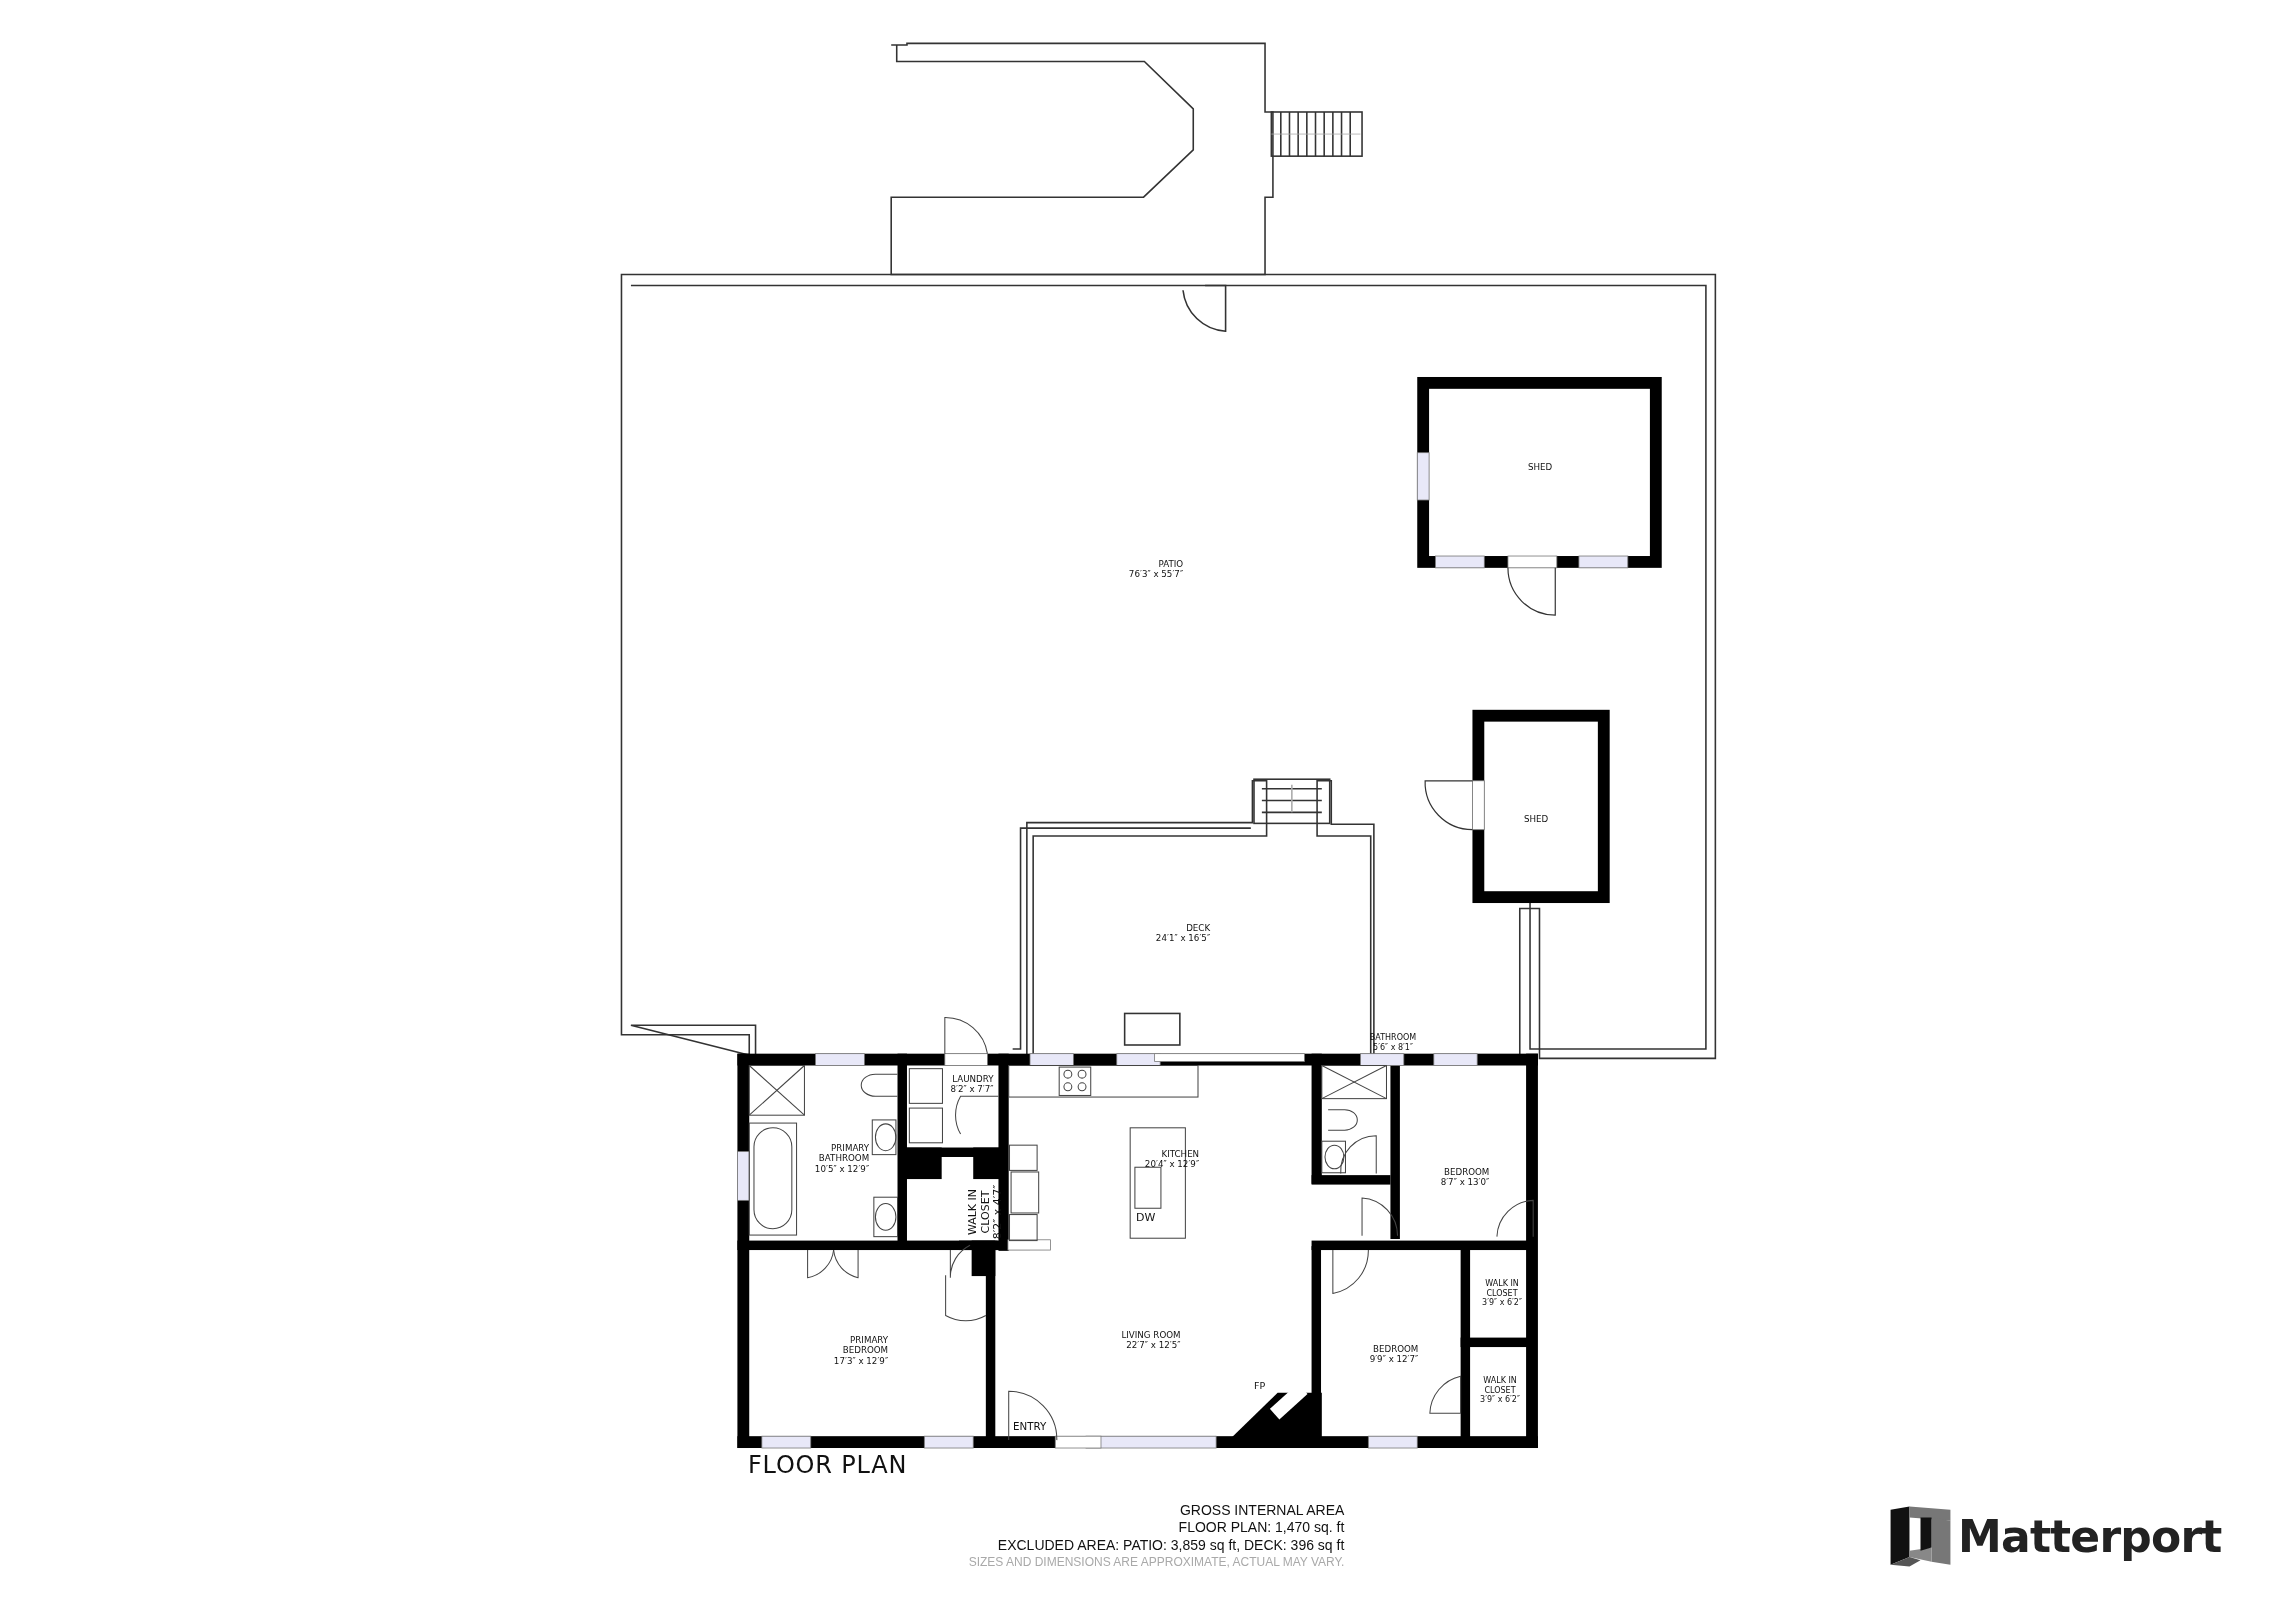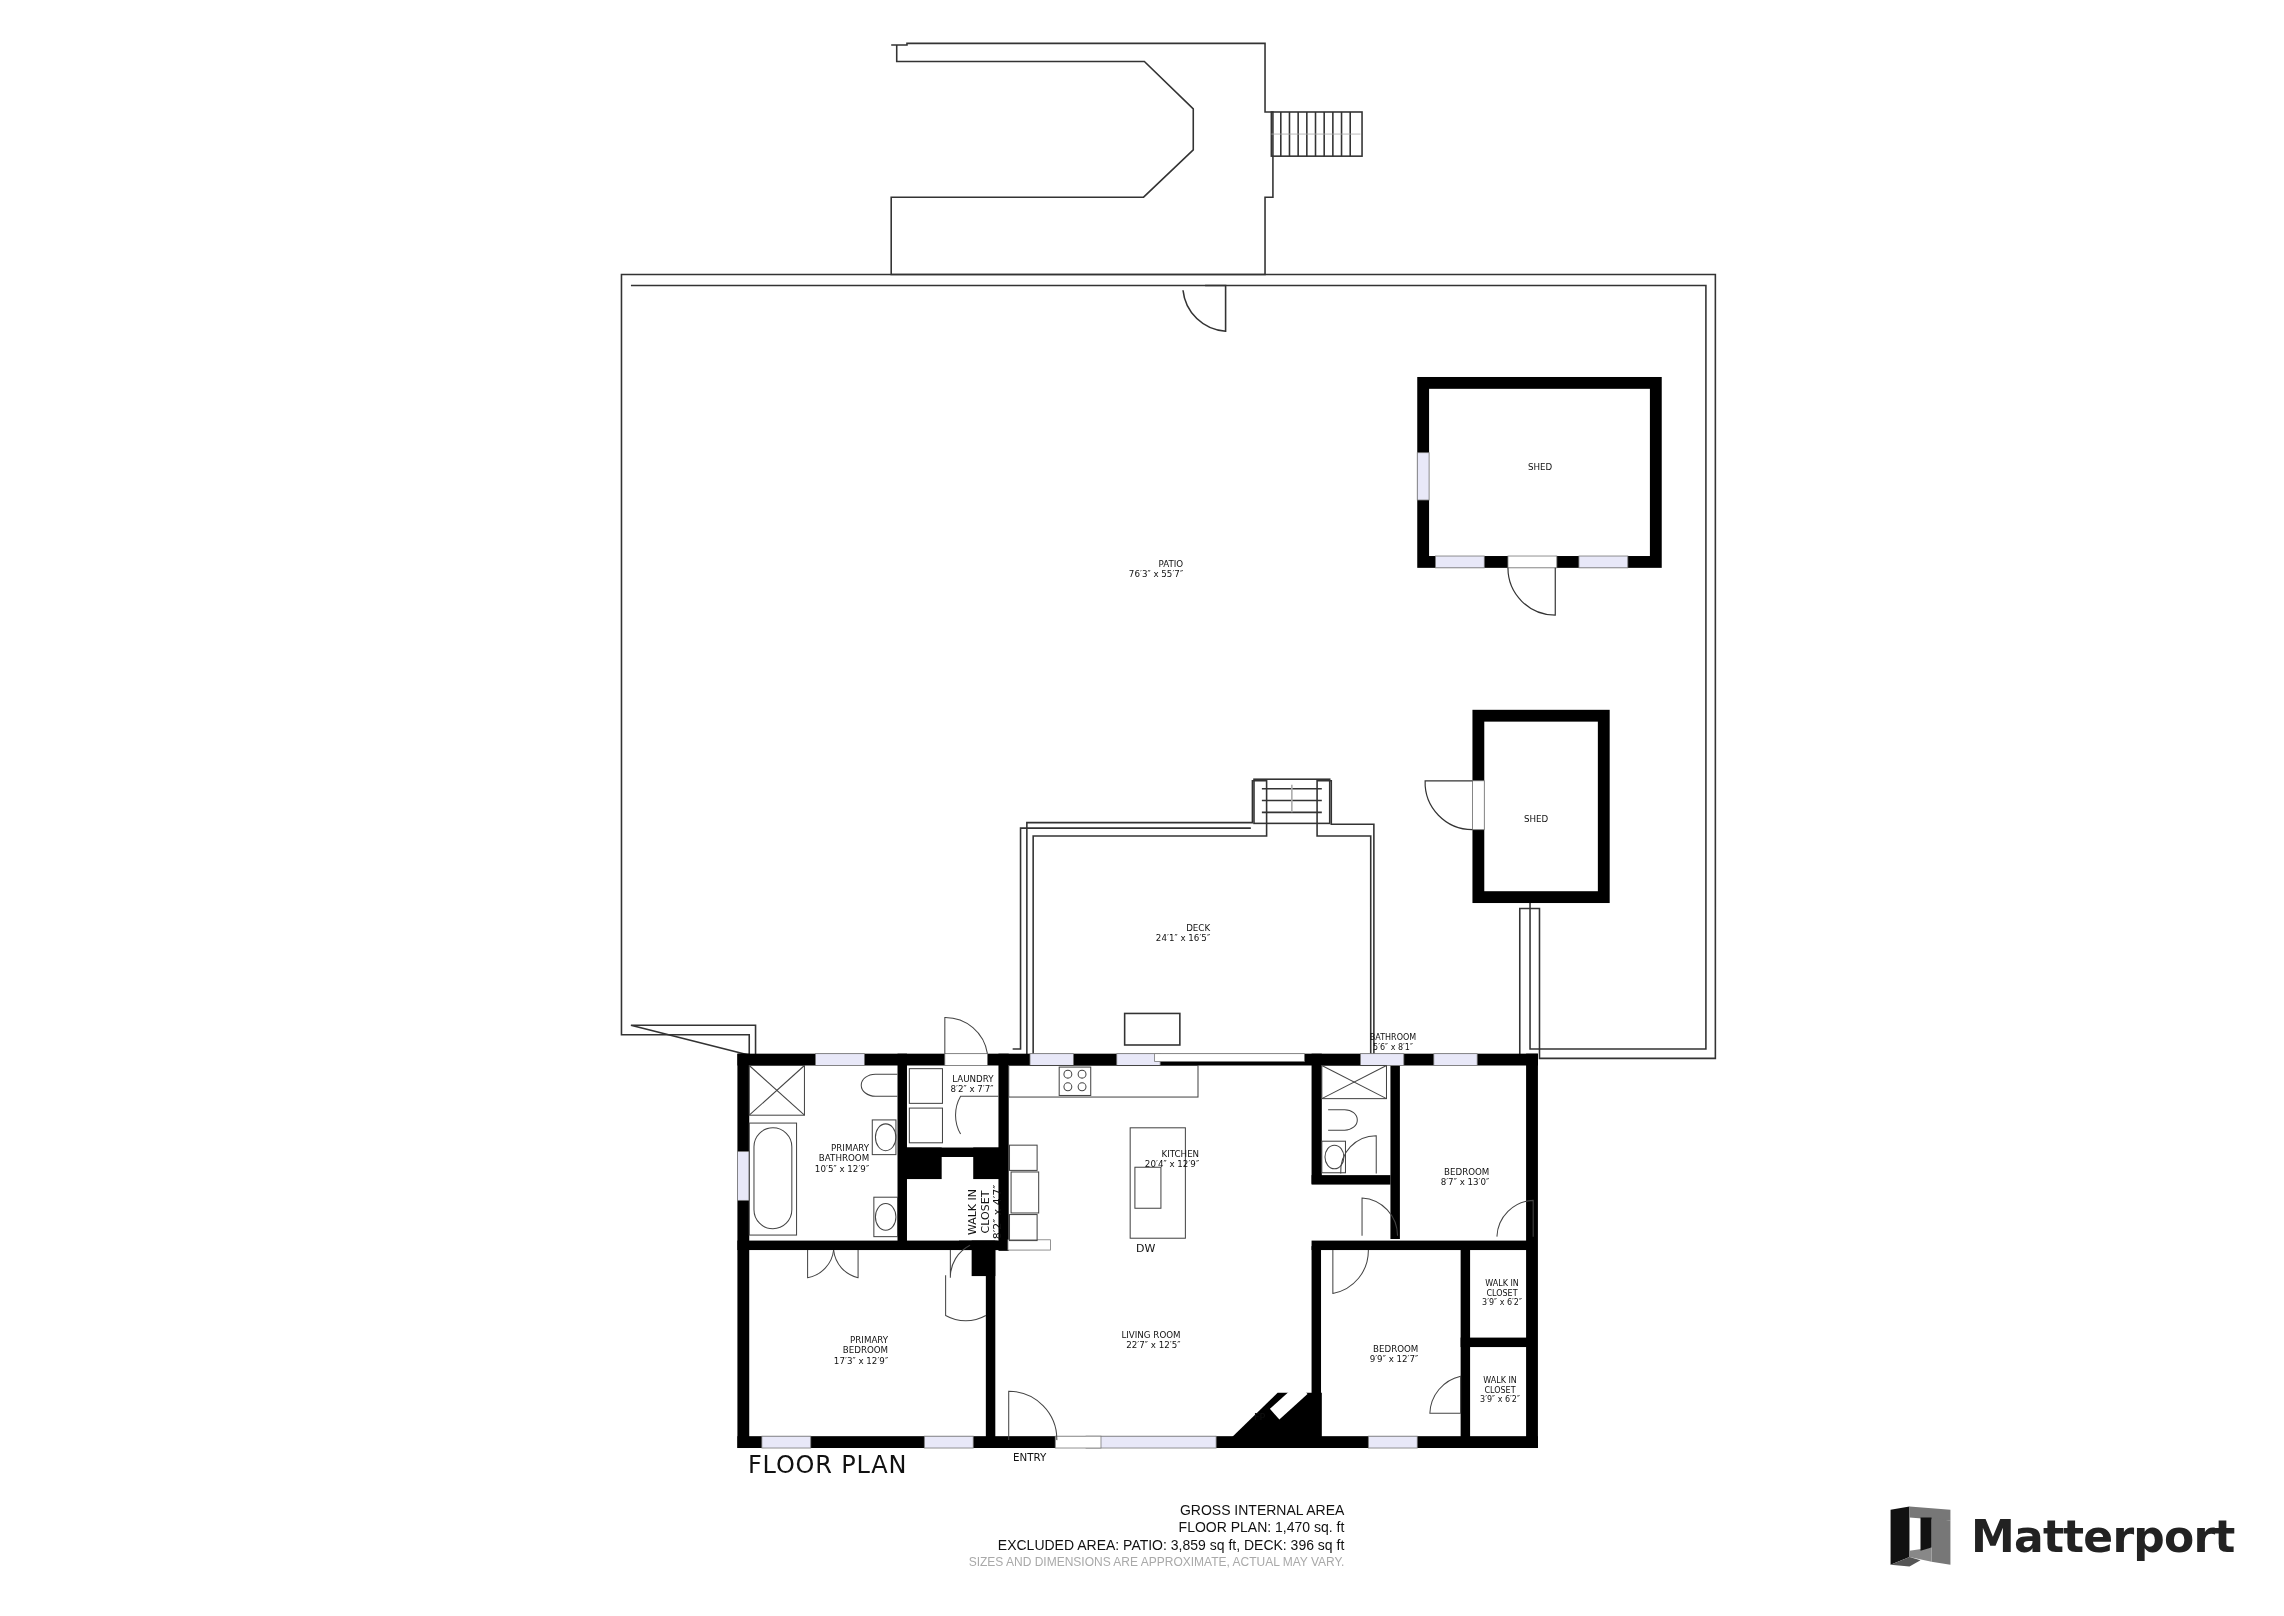--- a/index.html
+++ b/index.html
@@ -6,24 +6,24 @@
   body { width:2284px; height:1616px; position:relative; overflow:hidden; font-family:"DejaVu Sans", sans-serif; }
   #plan { position:absolute; left:0; top:0; }
   .room-label { position:absolute; text-align:center; color:#111; font-family:"DejaVu Sans", sans-serif; transform:translate(-50%,-50%); line-height:1.2; white-space:nowrap; }
   .room-label .nm, .room-label .dm { display:block; }
   .sz-sm { font-size:8.7px;text-align:right; }
   .sz-xs { font-size:8px; }
   .floor-title { position:absolute; left:748px; top:1451px; font-size:24px; color:#111; letter-spacing:0.8px; }
   .summary { position:absolute; left:1140px; top:1502px; transform:translateX(-50%); text-align:right; font-family:Liberation Sans, sans-serif; }
   .summary div { font-size:14px; color:#111; line-height:17.4px; }
   .summary .disc { color:#a9a9a9; font-size:12px;margin-left:33px; }
-  .logo { position:absolute; left:1889px; top:1505px; display:flex; align-items:center; gap:19px; }
+  .logo { position:absolute; left:1889px; top:1505px; display:flex; align-items:center; gap:6px; }
   .logo-word { font-family:"DejaVu Sans", sans-serif; font-weight:bold; font-size:44px; color:#222; letter-spacing:-0.8px; }
   .closet-vert { position:absolute; transform:translate(-50%,-50%) rotate(-90deg); text-align:center; font-size:11px; line-height:1.15; color:#111; white-space:nowrap; }
-  .fix-label { position:absolute; font-size:11px; color:#111;margin-top:31px; }
+  .fix-label { position:absolute; font-size:11px; color:#111; }
 </style>
 </head>
 <body>
 
 <svg id="plan" width="2284" height="1616" viewBox="0 0 2896 2049" xmlns="http://www.w3.org/2000/svg">
   <g fill="none" stroke="#333" stroke-width="2">
 
     <path d="M1130,57 L1150,57 L1150,55 L1604,55 L1604,142 L1614,142 L1614,250 L1604,250 L1604,348 L1130,348 L1130,250 L1450,250 L1513,190 L1513,138 L1451,78 L1137,78 L1137,57 Z"></path>
 
     <g>

